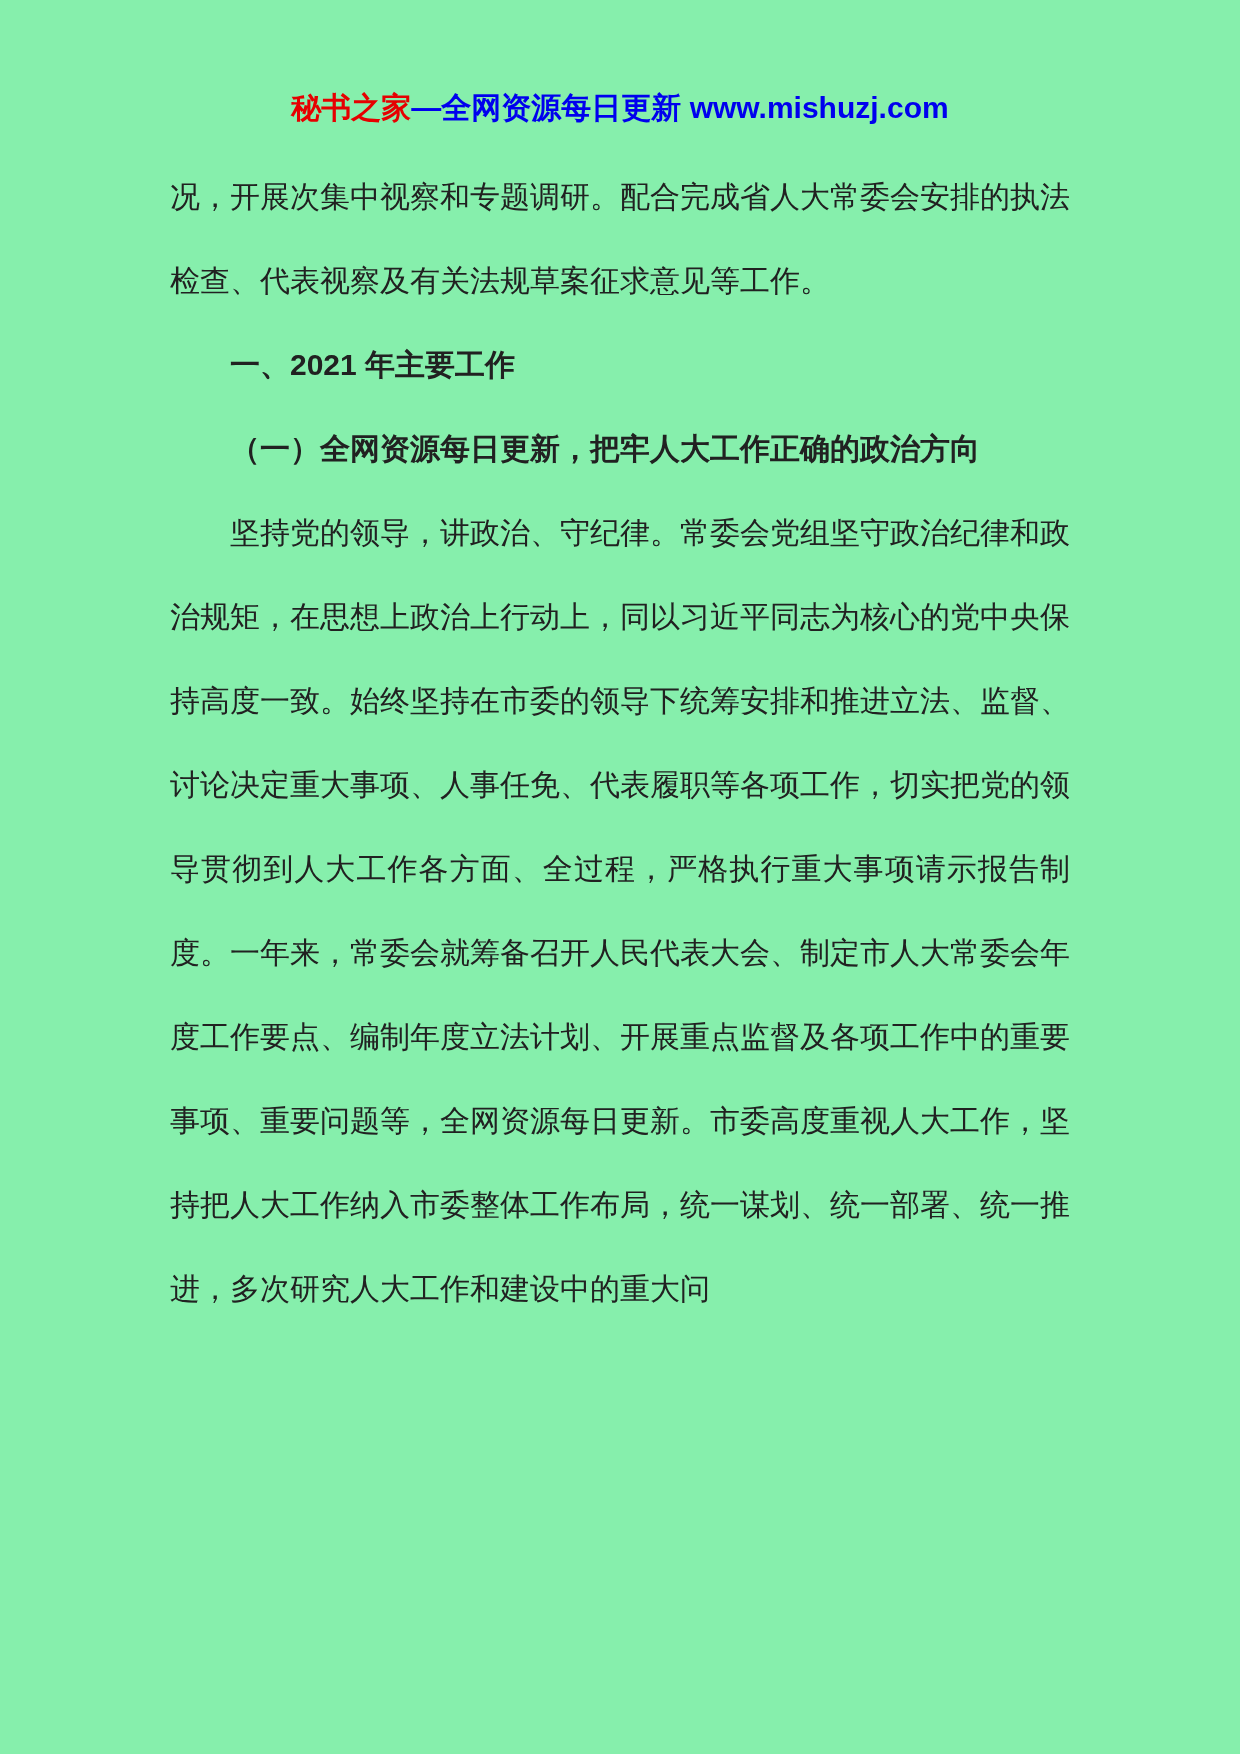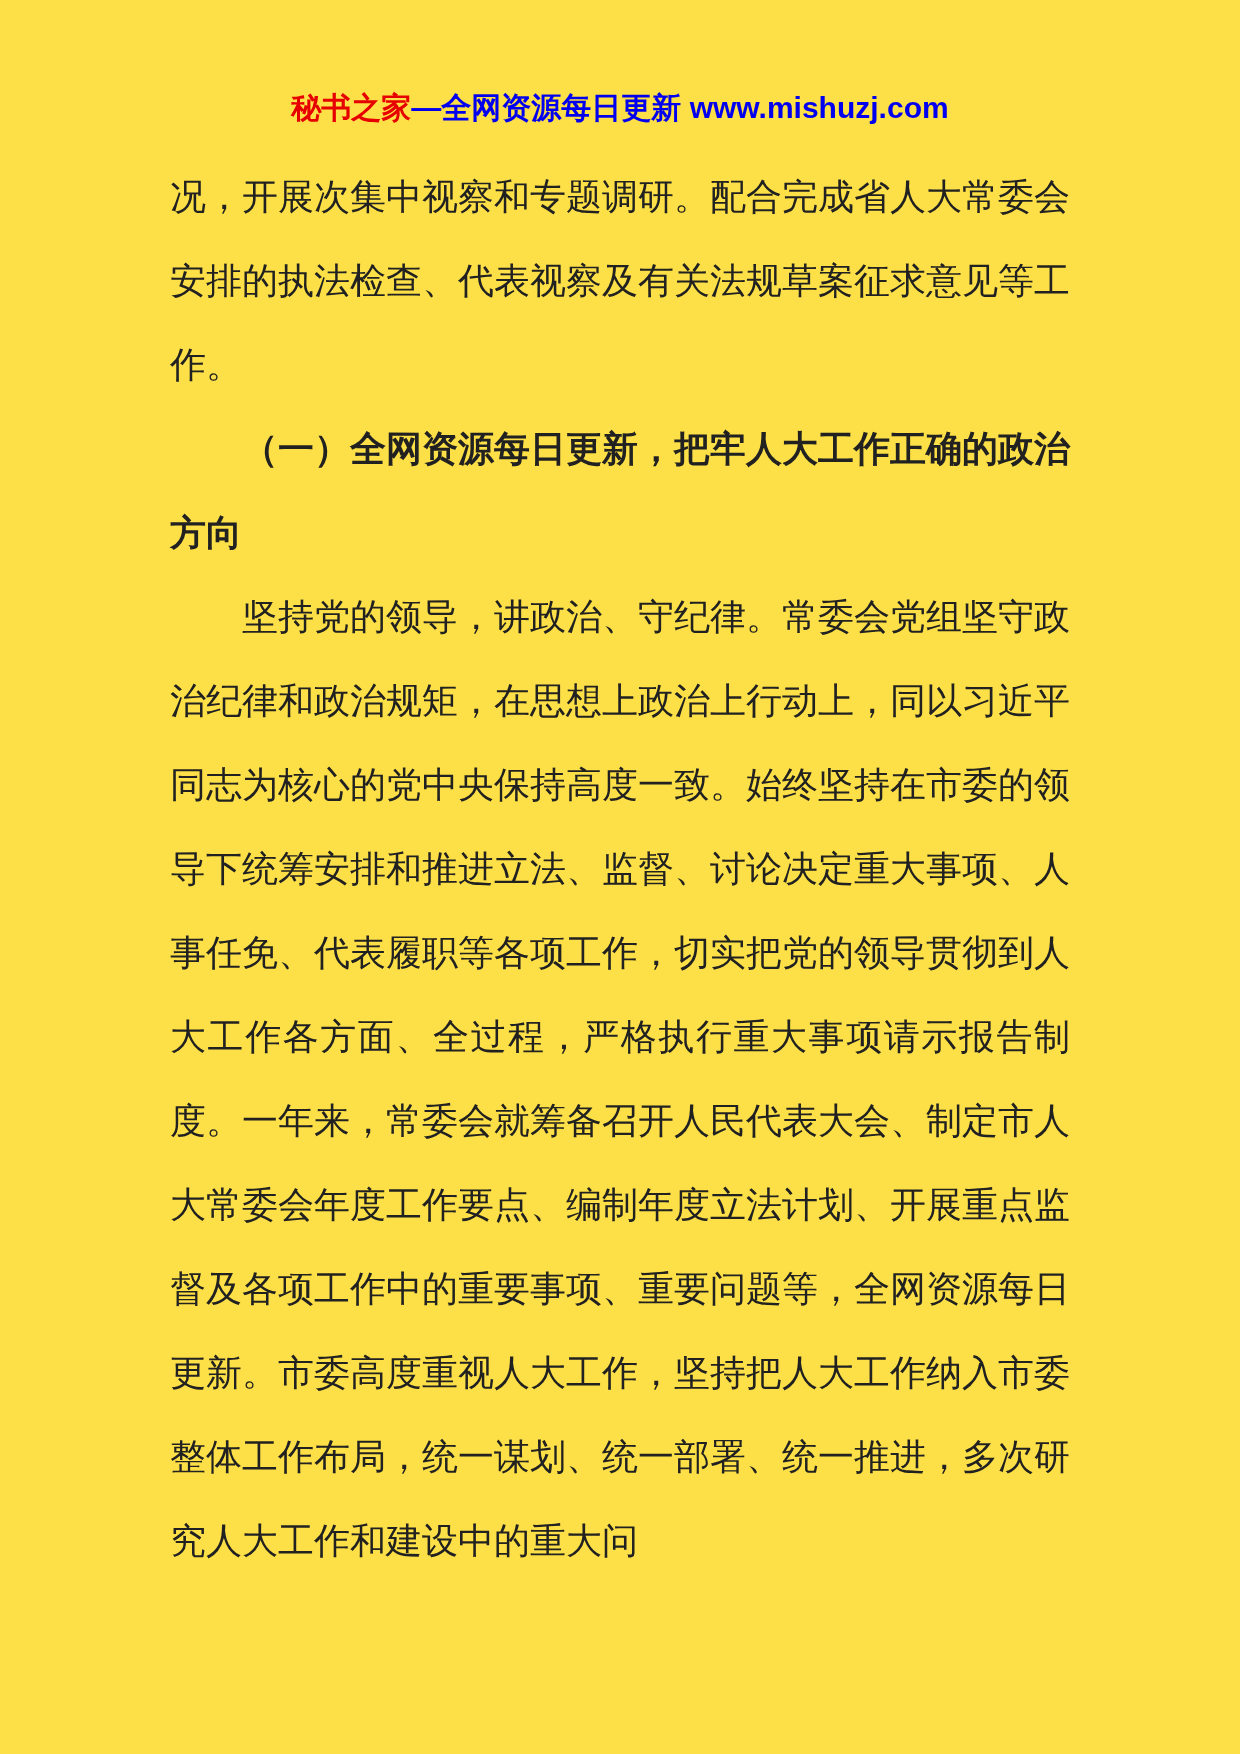--- a/index.html
+++ b/index.html
@@ -5,21 +5,21 @@
   html, body {
     margin: 0;
     padding: 0;
     background: #ffffff;
   }
   .page {
     position: relative;
     width: 1240px;
     min-height: 1754px;
     margin: 0 auto;
-    background: #fde047;
+    background: #86efac;
     box-sizing: border-box;
     padding: 88px 170px 60px 170px;
     font-family: "Liberation Sans", "DejaVu Sans", sans-serif;
     color: #212121;
   }
   .doc-header {
     text-align: center;
     font-size: 30px;
     line-height: 1.3;
     margin-bottom: 28px;
@@ -32,21 +32,21 @@
   .tagline {
     color: #0000ee;
     font-weight: bold;
   }
   .url {
     color: #0000ee;
     font-weight: bold;
     text-decoration: none;
   }
   .doc-body {
-    font-size: 36px;
+    font-size: 30px;
     line-height: 84px;
     text-align: justify;
     text-justify: inter-ideograph;
   }
   .doc-body p {
     margin: 0;
     word-break: break-all;
   }
   .para-indent {
     text-indent: 2em;
@@ -61,20 +61,21 @@
 <div class="page">
 
   <div class="doc-header">
     <span class="brand">秘书之家</span><span class="tagline">—全网资源每日更新 </span><span class="url">www.mishuzj.com</span>
   </div>
 
   <div class="doc-body">
 
     <p>况，开展次集中视察和专题调研。配合完成省人大常委会安排的执法检查、代表视察及有关法规草案征求意见等工作。</p>
 
+    <p class="para-indent para-heading">一、2021 年主要工作</p>
 
     <p class="para-indent para-heading">（一）全网资源每日更新，把牢人大工作正确的政治方向</p>
 
     <p class="para-indent">坚持党的领导，讲政治、守纪律。常委会党组坚守政治纪律和政治规矩，在思想上政治上行动上，同以习近平同志为核心的党中央保持高度一致。始终坚持在市委的领导下统筹安排和推进立法、监督、讨论决定重大事项、人事任免、代表履职等各项工作，切实把党的领导贯彻到人大工作各方面、全过程，严格执行重大事项请示报告制度。一年来，常委会就筹备召开人民代表大会、制定市人大常委会年度工作要点、编制年度立法计划、开展重点监督及各项工作中的重要事项、重要问题等，全网资源每日更新。市委高度重视人大工作，坚持把人大工作纳入市委整体工作布局，统一谋划、统一部署、统一推进，多次研究人大工作和建设中的重大问</p>
 
   </div>
 
 </div>
 
 </body></html>

